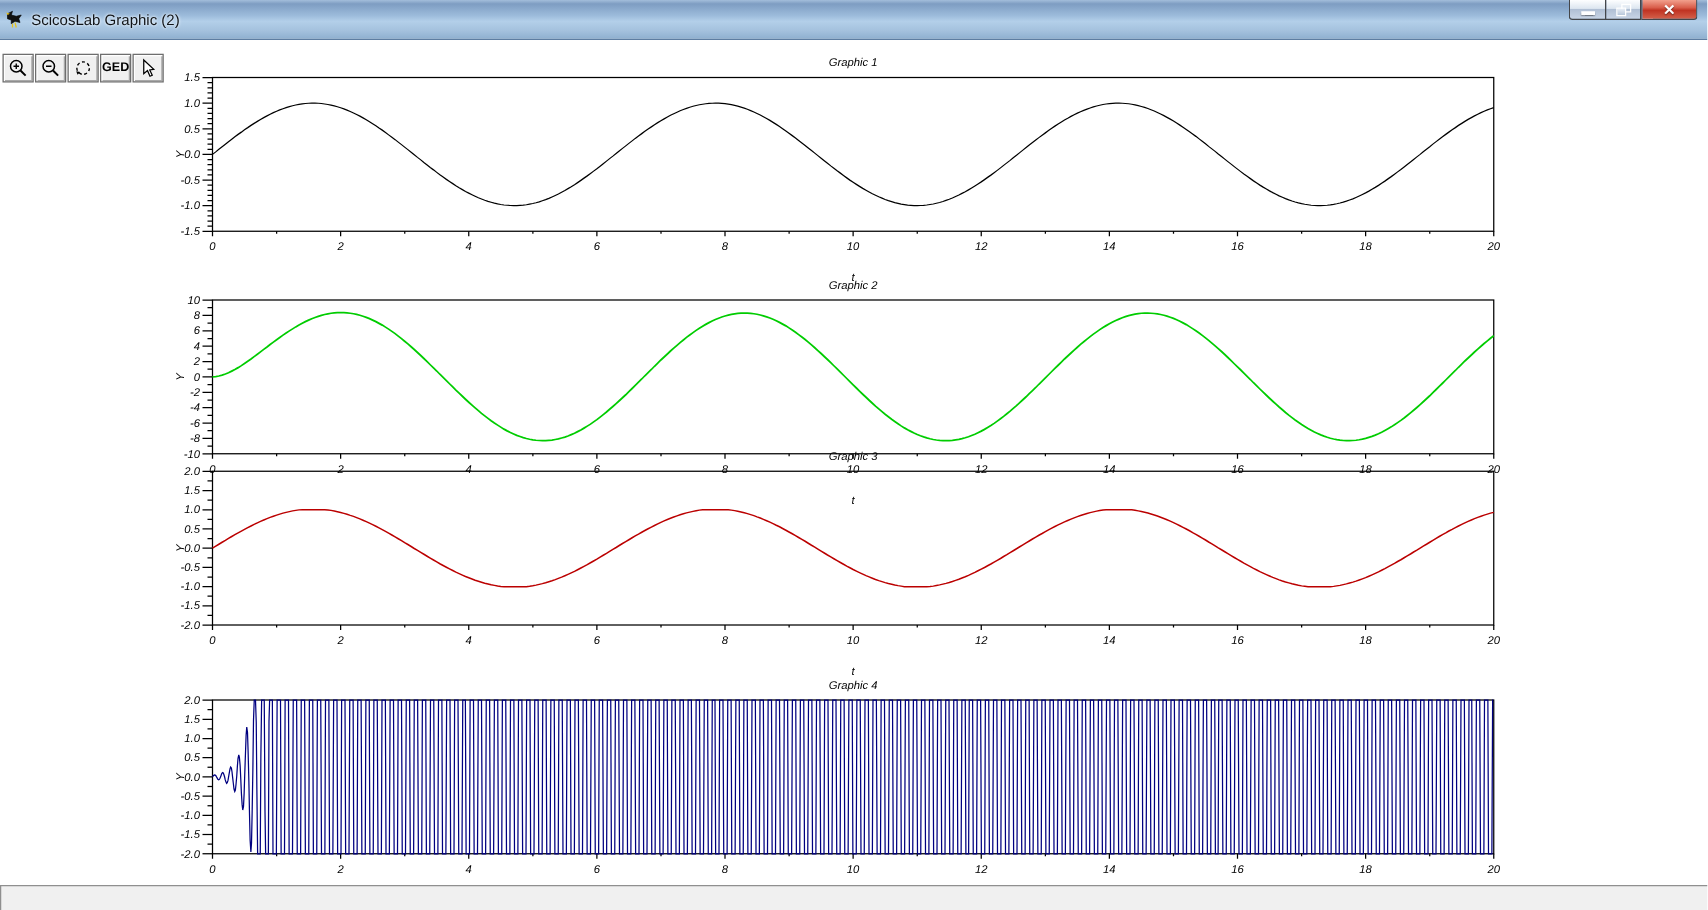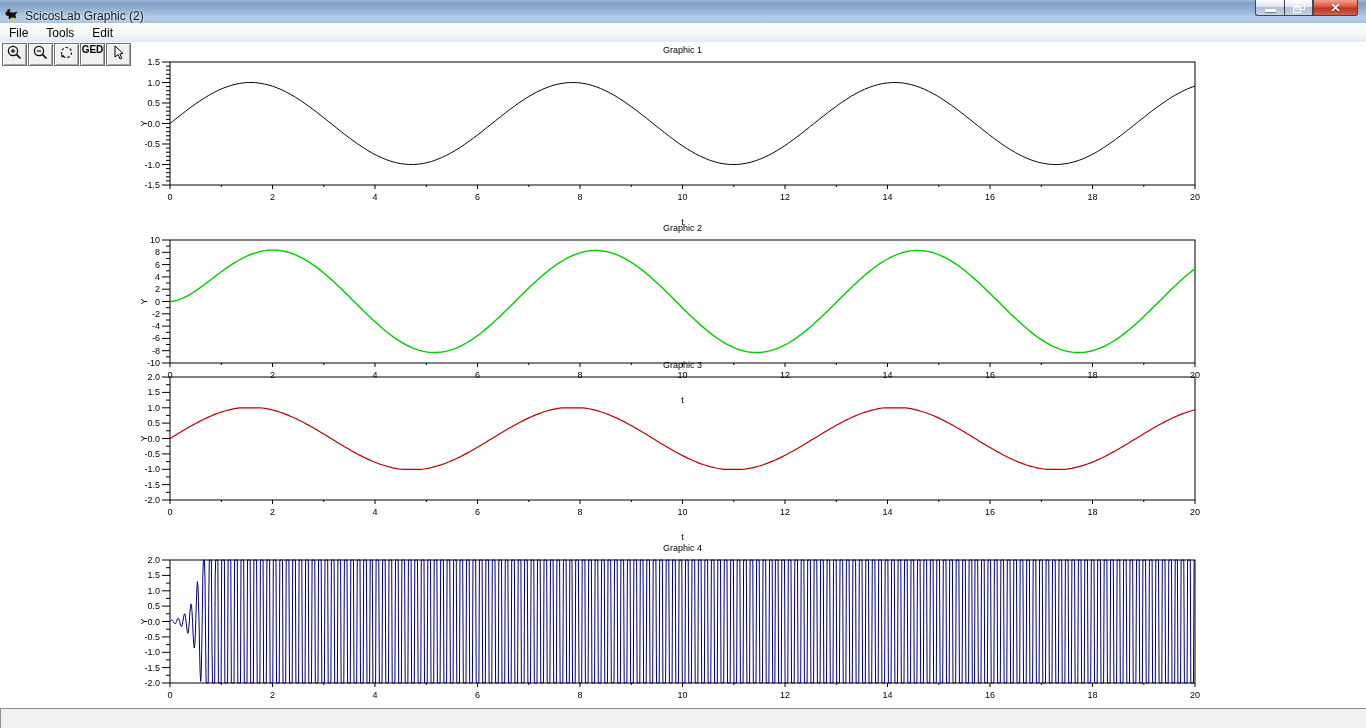--- a/index.html
+++ b/index.html
@@ -33,25 +33,25 @@
     background:linear-gradient(180deg,#fdfdfe 0%,#f4f6f9 55%,#e4e9f2 100%);
     display:flex; align-items:center; font-size:12px; color:#000; }
   .menu-item { padding:2px 9px; cursor:default; }
 
   
   .toolbar { position:absolute; left:0; top:42px; width:1366px; height:26px; background:#ffffff;
     display:flex; align-items:flex-start; padding-left:2px; padding-top:1px; }
   .tb-btn { width:25px; height:23px; margin-right:1px; background:#f0f0f0;
     border:1px solid #6e6e6e;
     box-shadow:inset 1px 1px 0 #ffffff, inset -1px -1px 0 #a8a8a8;
-    display:flex; justify-content:center; cursor:default; }
+    display:flex; align-items:center; justify-content:center; cursor:default; }
   .tb-btn .ged-text { font-size:10px; font-weight:bold; color:#000; letter-spacing:0px; }
 
   
-  .plot { position:absolute; left:120px; width:1120px; height:190px; }
+  .plot { position:absolute; left:120px; width:1120px; height:190px;font-style:italic; }
   .plot svg { display:block; }
 
   
   .bottom-band { position:absolute; left:0; top:708px; width:1366px; height:20px;
     background:#f0f0f0; border-top:1px solid #8f8f8f; border-left:1px solid #8f8f8f; z-index:50; }
 </style>
 </head>
 <body>
 
 <div id="stage">
@@ -74,25 +74,20 @@
             <span class="r1"></span>
             <span class="r2"></span>
           </span>
       </div>
       <div class="win-btn close" title="close">
         <span class="close-glyph">✕</span>
       </div>
     </div>
   </div>
 
-  <div class="menubar">
-    <span class="menu-item">File</span>
-    <span class="menu-item">Tools</span>
-    <span class="menu-item">Edit</span>
-  </div>
 
   <div class="toolbar">
     <div class="tb-btn" title="zoom in">
       <svg width="17" height="17" viewBox="0 0 17 17">
         <circle cx="7" cy="7" r="4.6" fill="none" stroke="#000" stroke-width="1.2"></circle>
         <line x1="10.4" y1="10.4" x2="14.5" y2="14.5" stroke="#000" stroke-width="1.6"></line>
         <line x1="4.8" y1="7" x2="9.2" y2="7" stroke="#000" stroke-width="1.1"></line>
         <line x1="7" y1="4.8" x2="7" y2="9.2" stroke="#000" stroke-width="1.1"></line>
       </svg>
     </div>

